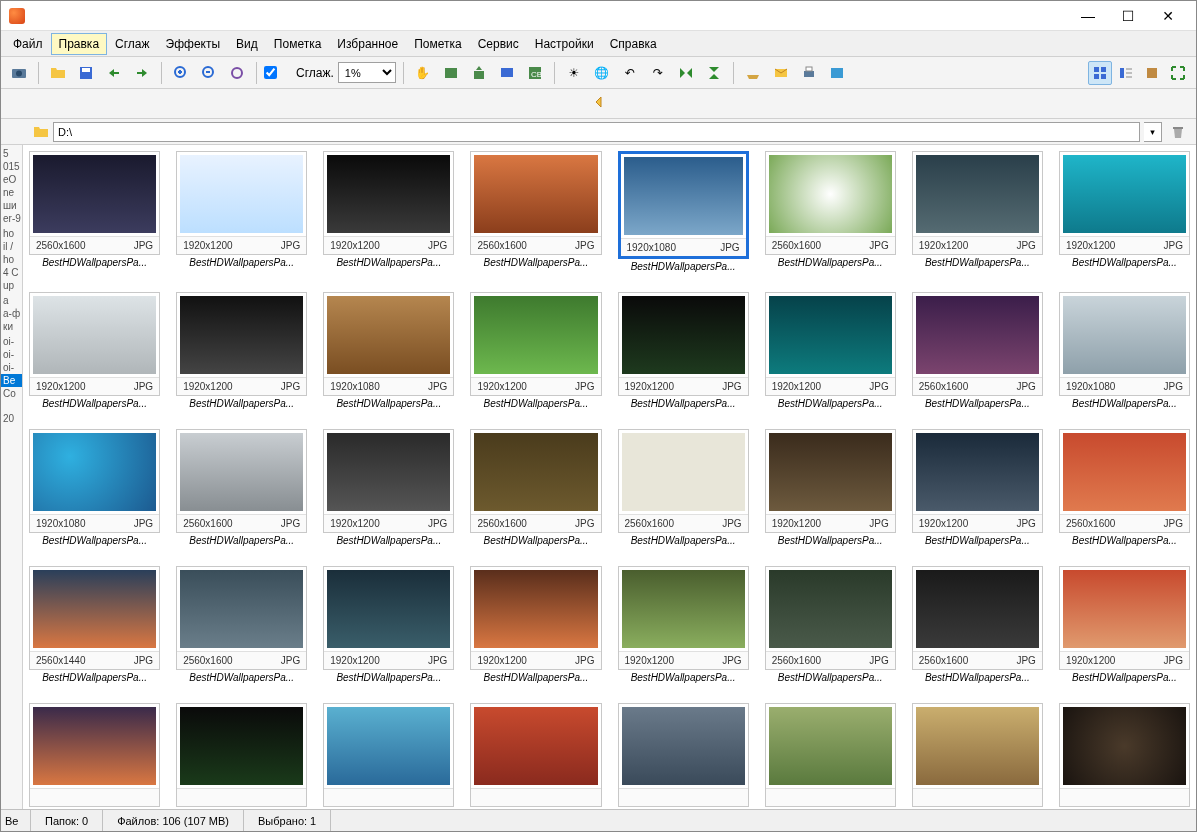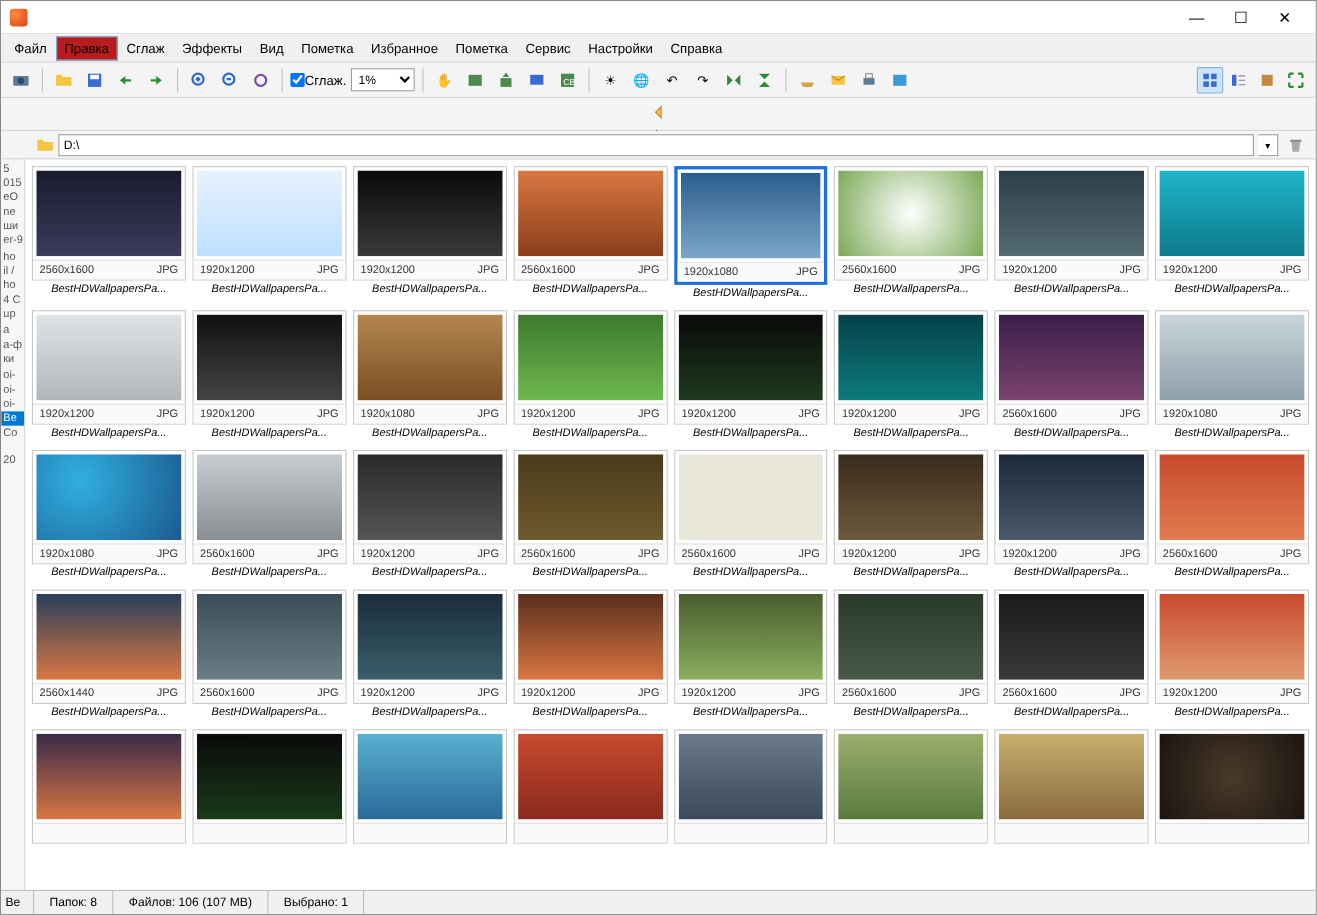--- a/index.html
+++ b/index.html
@@ -3,40 +3,40 @@
 <meta charset="utf-8">
 <style>
 * { box-sizing: border-box; margin: 0; padding: 0; }
 body { font-family: "Segoe UI", Tahoma, sans-serif; font-size: 12px; background: #fff; width: 1197px; height: 832px; overflow: hidden; display: flex; flex-direction: column; border: 1px solid #888; }
 .titlebar { height: 30px; background: #fff; display: flex; align-items: center; padding: 0 8px; border-bottom: 1px solid #e0e0e0; }
 .titlebar .app-icon { width: 16px; height: 16px; background: radial-gradient(circle at 30% 30%, #ff8c42, #d84315); border-radius: 3px; }
 .titlebar .spacer { flex: 1; }
 .titlebar .winctl { width: 40px; height: 28px; display: flex; align-items: center; justify-content: center; font-size: 14px; color: #000; cursor: pointer; }
 .menubar { height: 26px; background: #f0f0f0; display: flex; align-items: center; padding: 0 4px; border-bottom: 1px solid #d0d0d0; }
 .menubar .mitem { padding: 4px 8px; cursor: pointer; }
-.menubar .mitem:hover, .menubar .mitem.active { background: #b91c1c; border: 1px solid #7eb4e1; padding: 3px 7px; }
+.menubar .mitem:hover, .menubar .mitem.active { background: #fef9c3; border: 1px solid #7eb4e1; padding: 3px 7px; }
 .toolbar { height: 32px; background: #f4f4f4; display: flex; align-items: center; padding: 0 6px; gap: 4px; border-bottom: 1px solid #d0d0d0; }
 .toolbar2 { height: 30px; background: #f4f4f4; display: flex; align-items: center; padding: 0 6px; gap: 4px; border-bottom: 1px solid #d0d0d0; flex-direction: column; }
 .tbtn { width: 24px; height: 24px; display: flex; align-items: center; justify-content: center; cursor: pointer; border: 1px solid transparent; border-radius: 2px; }
 .tbtn svg { width: 16px; height: 16px; }
 .sep { width: 1px; height: 22px; background: #c0c0c0; margin: 0 3px; }
-.chk { display: flex; align-items: center; gap: 0; }
+.chk { display: flex; align-items: center; gap: 19px; }
 .sel { height: 21px; border: 1px solid #a0a0a0; background: #fff; font-size: 11px; padding: 0 2px; }
 .toolbar .right-group { margin-left: auto; display:flex; gap:2px; }
 .right-group .tbtn.active { background: #cde6f7; border-color: #7eb4e1; }
 .addrbar { height: 26px; background: #f4f4f4; display: flex; align-items: center; padding: 2px 6px; gap: 4px; border-bottom: 1px solid #d0d0d0; }
 .addrbar .folder-icon { width:16px; height:16px; }
 .addrbar input { flex: 1; height: 20px; border: 1px solid #a0a0a0; padding: 0 4px; font-size: 11px; }
 .addrbar .drop { width: 18px; height: 20px; border: 1px solid #a0a0a0; display:flex; align-items:center; justify-content:center; font-size:9px; background:#fff; border-left:none; }
 .main { flex: 1; display: flex; overflow: hidden; }
 .sidepane { width: 22px; background: #f6f6f6; border-right: 1px solid #d0d0d0; overflow:hidden; font-size:10px; color:#555; padding-top:2px;}
 .sidepane div { white-space:nowrap; padding:1px 2px; }
 .sidepane .sel-row { background:#0078d7; color:#fff; }
 .thumbs-area { flex: 1; overflow-y: scroll; padding: 6px; background: #fff; }
-.thumbs-grid { display: grid; grid-template-columns: repeat(8, 1fr); gap: 6px; }
+.thumbs-grid { display: grid; grid-template-columns: repeat(8, 1fr); gap: 16px; }
 .thumb { border: 1px solid #c8c8c8; background: #fff; display: flex; flex-direction: column; cursor:pointer; }
 .thumb.selected { border: 3px solid #1e6fd9; }
 .thumb .img { height: 78px; margin: 3px; display:flex; align-items:center; justify-content:center; overflow:hidden;}
 .thumb .img-inner { width: 100%; height: 100%; }
 .thumb .meta { height: 18px; display: flex; justify-content: space-between; padding: 0 6px; font-size: 10px; color: #333; border-top: 1px solid #e0e0e0; align-items:center; background:#fafafa; }
 .fname { font-size: 10px; padding: 2px 3px 4px; text-align:center; white-space:nowrap; overflow:hidden; text-overflow:ellipsis;font-style:italic;}
 .statusbar { height: 22px; background: #f0f0f0; border-top: 1px solid #c0c0c0; display: flex; align-items: center; font-size: 11px; }
 .statusbar .cell { padding: 0 14px; border-right: 1px solid #c0c0c0; height:100%; display:flex; align-items:center; }
 .statusbar .cell.first { width: 30px; padding: 0 4px; }
 
@@ -830,16 +830,16 @@
             </div>
           </div>
           <div class="fname"></div>
         </div>
       </div>
   </div>
 </div>
 
 <div class="statusbar">
   <div class="cell first">Be</div>
-  <div class="cell">Папок: 8</div>
+  <div class="cell">Папок: 0</div>
   <div class="cell">Файлов: 106 (107 MB)</div>
   <div class="cell">Выбрано: 1</div>
 </div>
 
 </body></html>

